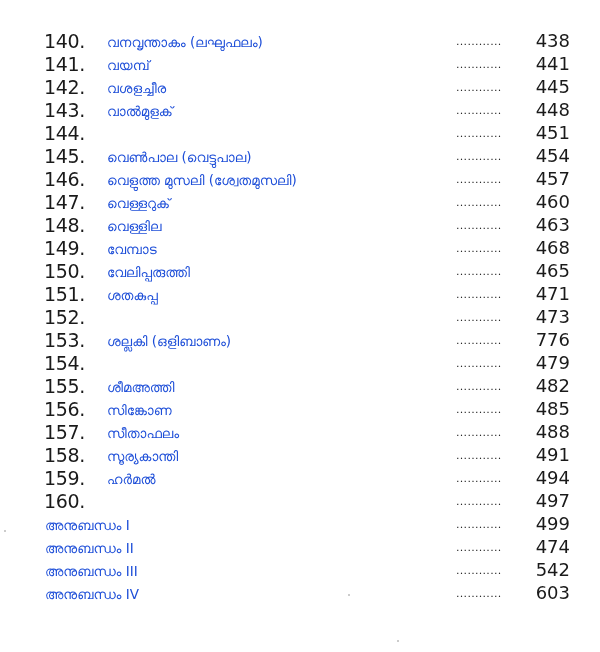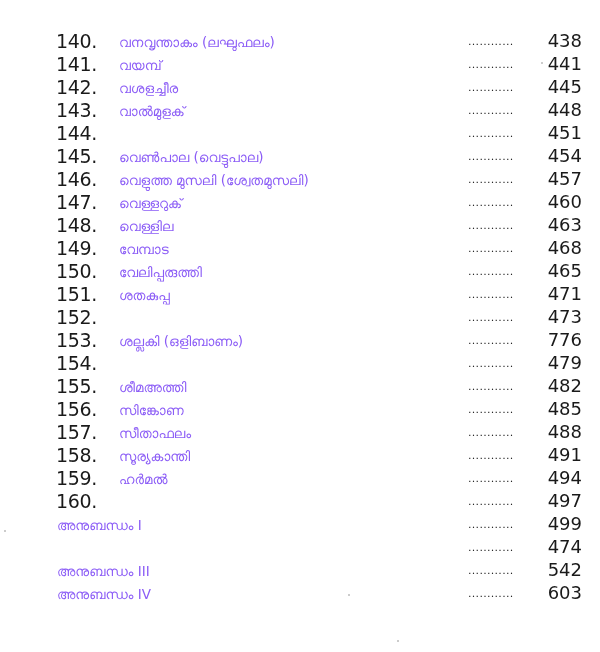--- a/index.html
+++ b/index.html
@@ -10,21 +10,21 @@
     body {
       width: 600px;
       height: 652px;
       position: relative;
       overflow: hidden;
       color: #1a1a1a;
       font-family: "DejaVu Sans", sans-serif;
     }
     .toc {
       position: absolute;
-      left: 16px;
+      left: 4px;
       top: 30px;
       width: 532px;
       text-decoration: underline;
     }
     .row {
       position: relative;
       height: 23px;
       width: 600px;
     }
     .num {
@@ -37,21 +37,21 @@
       color: #1a1a1a;
       letter-spacing: -0.3px;
     }
     .title {
       position: absolute;
       left: 103px;
       top: 3px;
       font-family: "DejaVu Sans", sans-serif;
       font-size: 13.5px;
       line-height: 18px;
-      color: #8b5cf6;
+      color: #1d4ed8;
       white-space: nowrap;
     }
     .row.appendix .title {
       left: 41px;
     }
     .leader {
       position: absolute;
       left: 452px;
       top: 4px;
       width: 46px;
@@ -208,20 +208,21 @@
     <span class="leader">............</span>
     <span class="page">497</span>
   </div>
 
   <div class="row appendix">
     <span class="title">അനുബന്ധം I</span>
     <span class="leader">............</span>
     <span class="page">499</span>
   </div>
   <div class="row appendix">
+    <span class="title">അനുബന്ധം II</span>
     <span class="leader">............</span>
     <span class="page">474</span>
   </div>
   <div class="row appendix">
     <span class="title">അനുബന്ധം III</span>
     <span class="leader">............</span>
     <span class="page">542</span>
   </div>
   <div class="row appendix">
     <span class="title">അനുബന്ധം IV</span>

